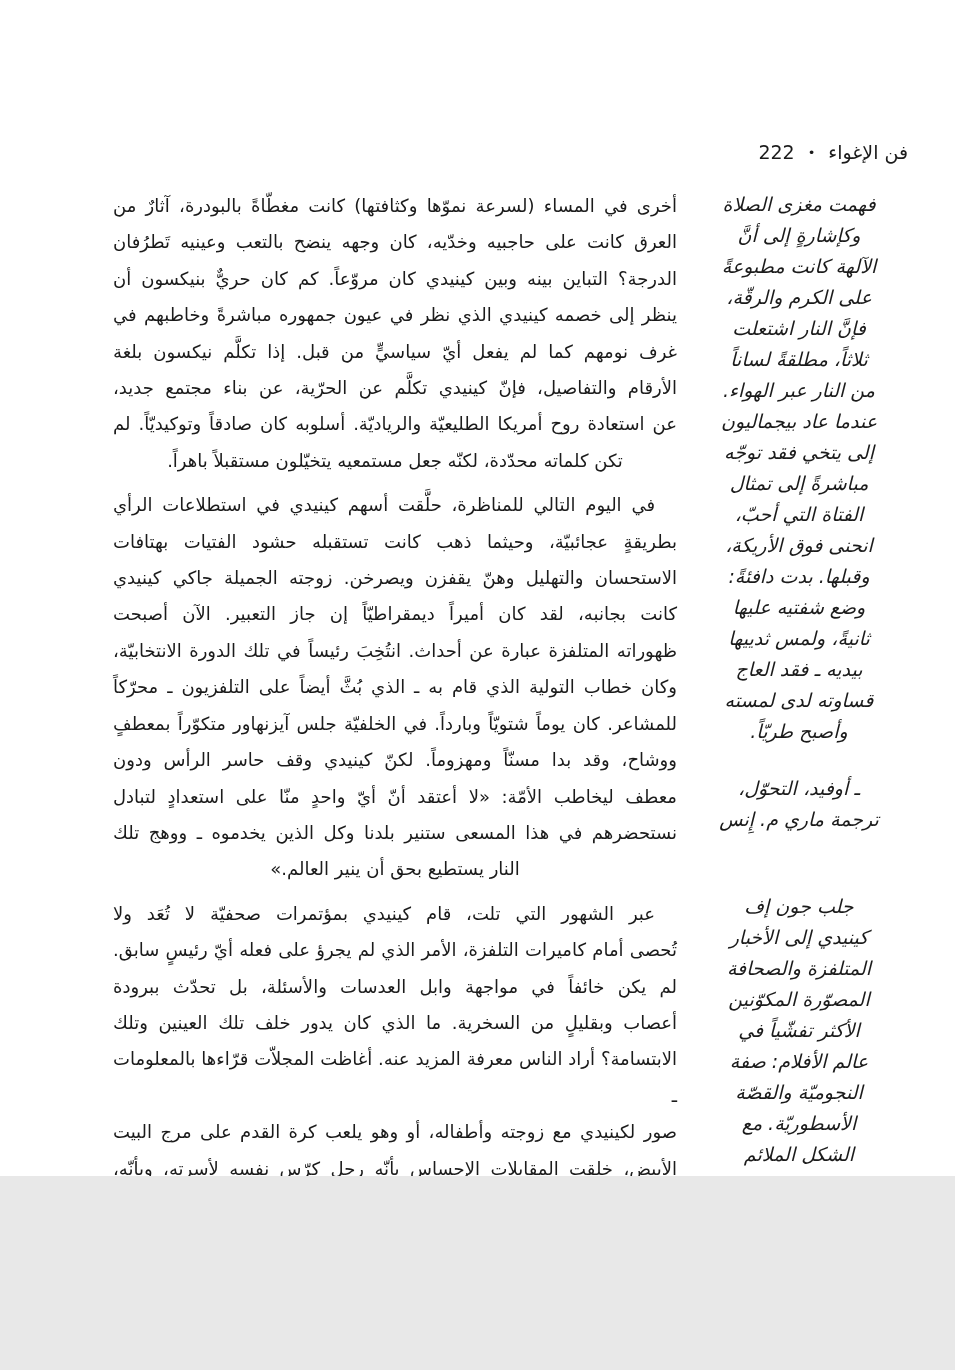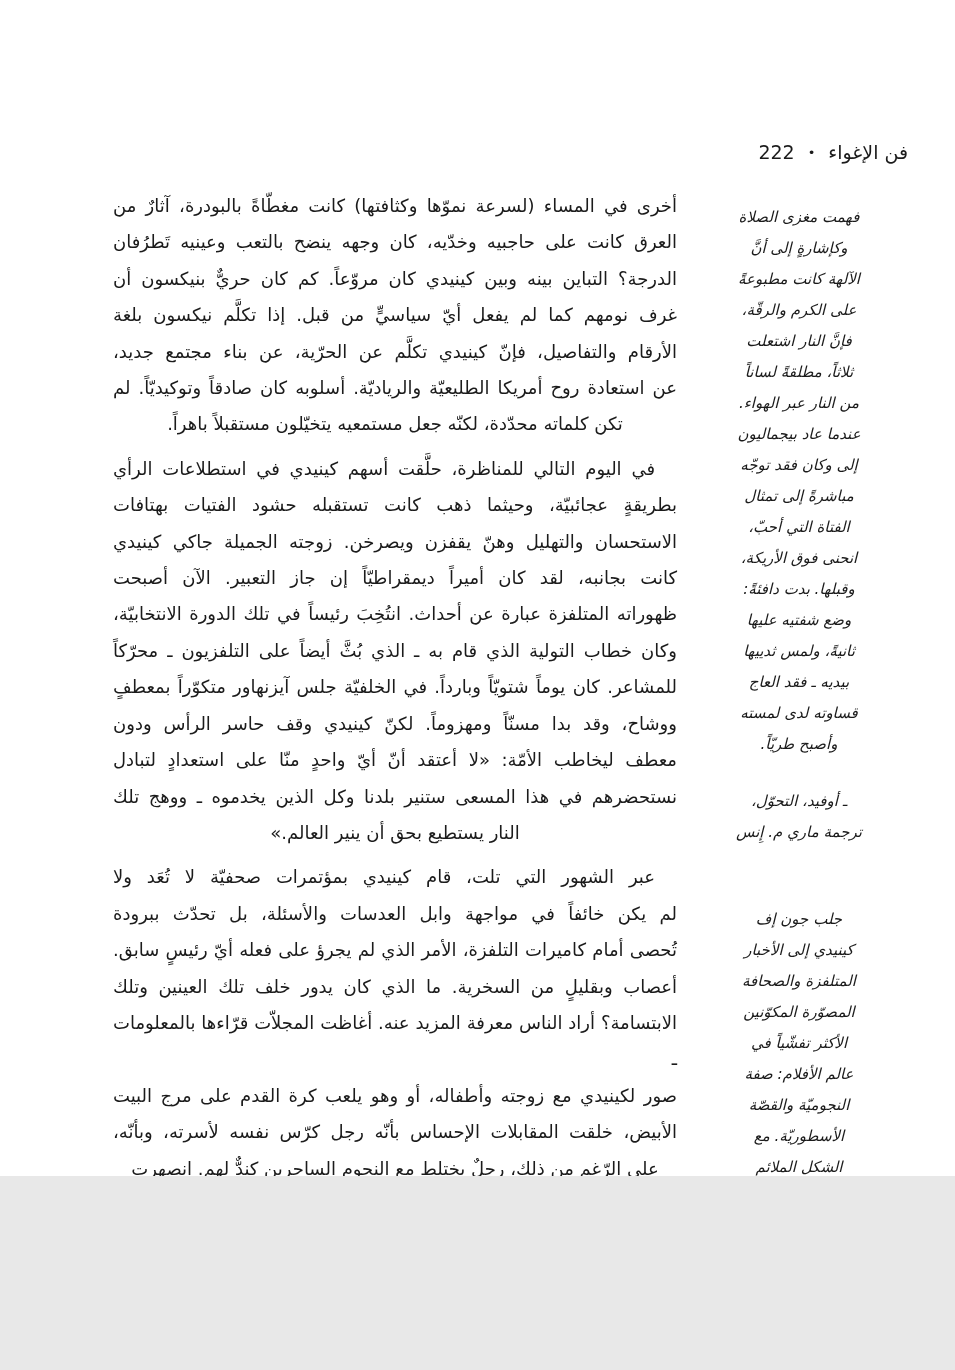--- a/index.html
+++ b/index.html
@@ -26,22 +26,22 @@
     position:absolute; top:180px; right:270px; width:580px;
     font-size:18px; line-height:36.4px;
   }
   .para { margin:8px; }
   .line { text-align:justify; text-align-last:justify; }
   .line.last { text-align-last:center; }
   .para.indent .line:first-child { text-indent:22px; }
 
   
   .margin-col {
-    position:absolute; top:202px; right:50px; width:212px;
-    font-size:15px; line-height:31px;
+    position:absolute; top:189px; right:50px; width:212px;
+    font-size:19px; line-height:31px;
     font-style:italic; text-align:center;
   }
   .mblock:nth-child(2) { margin-top:26px; }
   .mblock:nth-child(3) { margin-top:56px; }
   .mline { white-space:nowrap; }
 
   
   .artifact {
     position:absolute; left:42px; top:1306px;
     width:3px; height:15px; background:#8f8f8f;
@@ -67,61 +67,62 @@
 
   <div class="running-head">
     <span>فن الإغواء</span><span class="sep">•</span><span>222</span>
   </div>
 
   <main class="body-col" id="body-col">
       <div class="para">
         <div class="line">أخرى في المساء (لسرعة نموّها وكثافتها) كانت مغطّاةً بالبودرة، آثارٌ من</div>
         <div class="line">العرق كانت على حاجبيه وخدّيه، كان وجهه ينضح بالتعب وعينيه تَطرُفان</div>
         <div class="line">الدرجة؟ التباين بينه وبين كينيدي كان مروّعاً. كم كان حريٌّ بنيكسون أن</div>
+        <div class="line">ينظر إلى خصمه كينيدي الذي نظر في عيون جمهوره مباشرةً وخاطبهم في</div>
         <div class="line">غرف نومهم كما لم يفعل أيّ سياسيٍّ من قبل. إذا تكلَّم نيكسون بلغة</div>
         <div class="line">الأرقام والتفاصيل، فإنّ كينيدي تكلَّم عن الحرّية، عن بناء مجتمع جديد،</div>
         <div class="line">عن استعادة روح أمريكا الطليعيّة والرياديّة. أسلوبه كان صادقاً وتوكيديّاً. لم</div>
         <div class="line last">تكن كلماته محدّدة، لكنّه جعل مستمعيه يتخيّلون مستقبلاً باهراً.</div>
       </div>
       <div class="para indent">
         <div class="line">في اليوم التالي للمناظرة، حلَّقت أسهم كينيدي في استطلاعات الرأي</div>
         <div class="line">بطريقةٍ عجائبيّة، وحيثما ذهب كانت تستقبله حشود الفتيات بهتافات</div>
         <div class="line">الاستحسان والتهليل وهنّ يقفزن ويصرخن. زوجته الجميلة جاكي كينيدي</div>
         <div class="line">كانت بجانبه، لقد كان أميراً ديمقراطيّاً إن جاز التعبير. الآن أصبحت</div>
         <div class="line">ظهوراته المتلفزة عبارة عن أحداث. انتُخِبَ رئيساً في تلك الدورة الانتخابيّة،</div>
         <div class="line">وكان خطاب التولية الذي قام به ـ الذي بُثَّ أيضاً على التلفزيون ـ محرّكاً</div>
         <div class="line">للمشاعر. كان يوماً شتويّاً وبارداً. في الخلفيّة جلس آيزنهاور متكوّراً بمعطفٍ</div>
         <div class="line">ووشاح، وقد بدا مسنّاً ومهزوماً. لكنّ كينيدي وقف حاسر الرأس ودون</div>
         <div class="line">معطف ليخاطب الأمّة: «لا أعتقد أنّ أيّ واحدٍ منّا على استعدادٍ لتبادل</div>
         <div class="line">نستحضرهم في هذا المسعى ستنير بلدنا وكل الذين يخدموه ـ ووهج تلك</div>
         <div class="line last">النار يستطيع بحق أن ينير العالم.»</div>
       </div>
       <div class="para indent">
         <div class="line">عبر الشهور التي تلت، قام كينيدي بمؤتمرات صحفيّة لا تُعَد ولا</div>
+        <div class="line">تُحصى أمام كاميرات التلفزة، الأمر الذي لم يجرؤ على فعله أيّ رئيسٍ سابق.</div>
         <div class="line">لم يكن خائفاً في مواجهة وابل العدسات والأسئلة، بل تحدّث ببرودة</div>
-        <div class="line">تُحصى أمام كاميرات التلفزة، الأمر الذي لم يجرؤ على فعله أيّ رئيسٍ سابق.</div>
         <div class="line">أعصاب وبقليلٍ من السخرية. ما الذي كان يدور خلف تلك العينين وتلك</div>
         <div class="line">الابتسامة؟ أراد الناس معرفة المزيد عنه. أغاظت المجلاّت قرّاءها بالمعلومات ـ</div>
         <div class="line">صور لكينيدي مع زوجته وأطفاله، أو وهو يلعب كرة القدم على مرج البيت</div>
         <div class="line">الأبيض، خلقت المقابلات الإحساس بأنّه رجل كرّس نفسه لأسرته، وبأنّه،</div>
         <div class="line last">على الرّغم من ذلك، رجلٌ يختلط مع النجوم الساحرين كندٌّ لهم. انصهرت</div>
       </div>
     </main>
 
   <aside class="margin-col" id="margin-col">
       <div class="mblock quote">
         <div class="mline">فهمت مغزى الصلاة</div>
         <div class="mline">وكإشارةٍ إلى أنَّ</div>
         <div class="mline">الآلهة كانت مطبوعةً</div>
         <div class="mline">على الكرم والرقّة،</div>
         <div class="mline">فإنَّ النار اشتعلت</div>
         <div class="mline">ثلاثاً، مطلقةً لساناً</div>
         <div class="mline">من النار عبر الهواء.</div>
         <div class="mline">عندما عاد بيجماليون</div>
-        <div class="mline">إلى وكان فقد توجّه</div>
+        <div class="mline">إلى يتخي فقد توجّه</div>
         <div class="mline">مباشرةً إلى تمثال</div>
         <div class="mline">الفتاة التي أحبّ،</div>
         <div class="mline">انحنى فوق الأريكة،</div>
         <div class="mline">وقبلها. بدت دافئةً:</div>
         <div class="mline">وضع شفتيه عليها</div>
         <div class="mline">ثانيةً، ولمس ثدييها</div>
         <div class="mline">بيديه ـ فقد العاج</div>
         <div class="mline">قساوته لدى لمسته</div>
         <div class="mline">وأصبح طريّاً.</div>
       </div>

